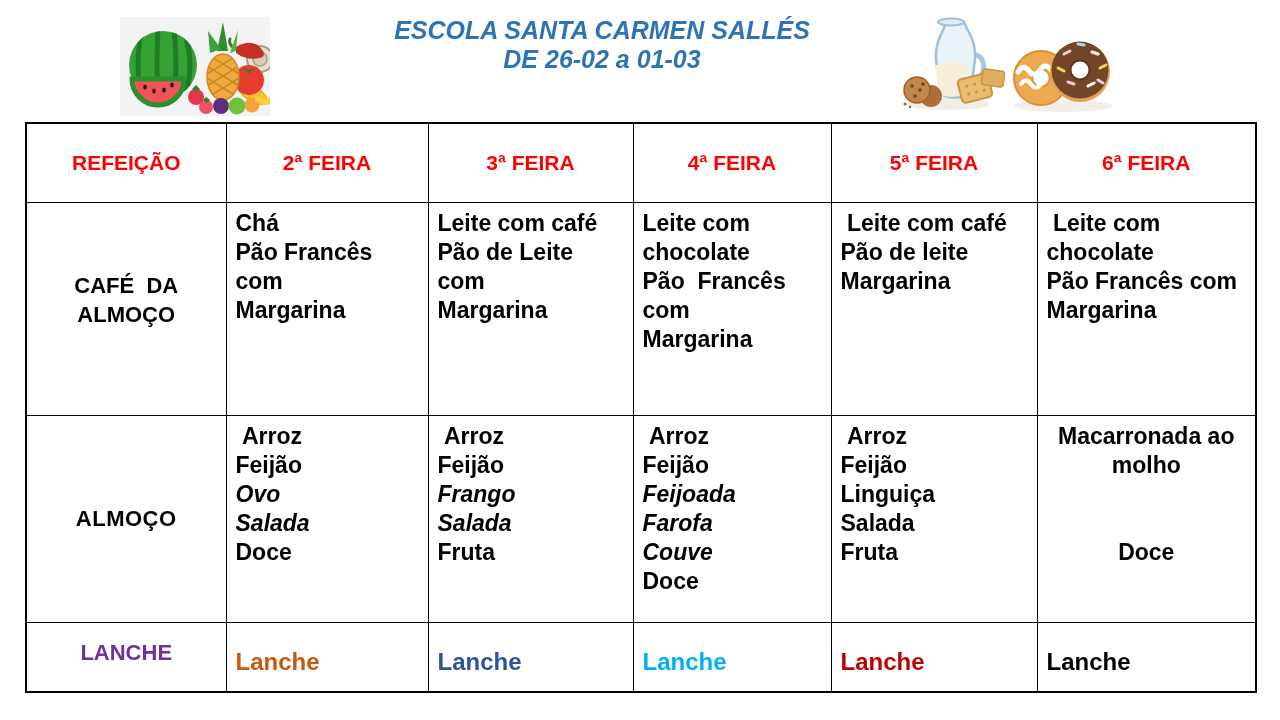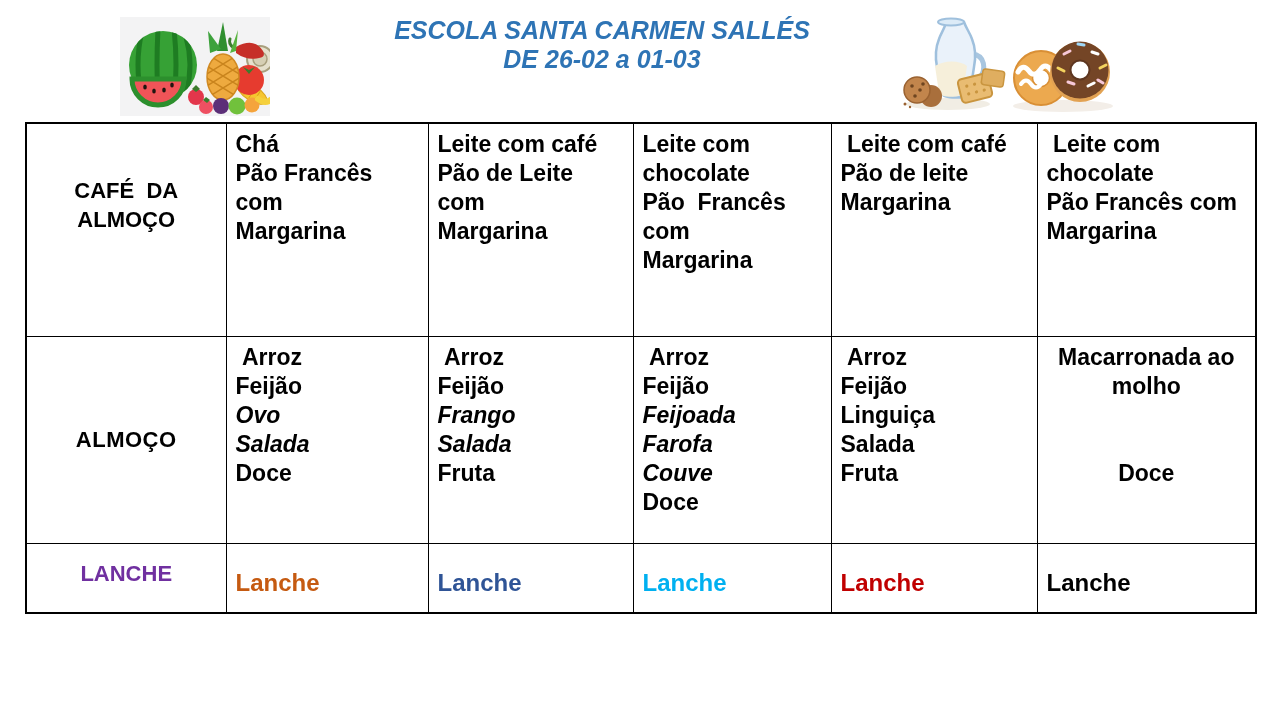--- a/index.html
+++ b/index.html
@@ -21,21 +21,21 @@
   tr.r-bf{height:213px;}
   tr.r-lu{height:207px;}
   tr.r-sn{height:70px;}
 
   .menu-cell{vertical-align:top;padding:6px 4px 0 9px;font-size:23px;line-height:29px;text-align:left;}
   .menu-line{white-space:pre-wrap;min-height:29px;}
   .it{font-style:italic;}
   td.center{text-align:center;padding-left:4px;padding-right:4px;}
 
   .row-label{text-align:center;font-size:22px;line-height:29px;vertical-align:middle;}
-  .bf-label{vertical-align:top;padding-top:52px;}
+  .bf-label{vertical-align:top;padding-top:68px;}
   .bf-label div{white-space:pre;}
   .lu-label{letter-spacing:.5px;}
 
   .snack-cell{vertical-align:middle;font-size:24px;text-align:left;padding:10px 0 0 9px;}
   .snack-label-cell{vertical-align:middle;text-align:center;font-size:22px;padding-bottom:8px;}
 </style>
 </head>
 <body>
 
 <div class="page">
@@ -168,20 +168,28 @@
   <table class="menu">
     <colgroup>
       <col style="width:200px">
         <col style="width:202px">
         <col style="width:205px">
       <col style="width:198px">
         <col style="width:206px">
         <col style="width:219px">
     </colgroup>
     <tbody>
+        <tr class="r-head">
+      <th style="color: rgb(255, 0, 0);">REFEIÇÃO</th>
+      <th style="color: rgb(255, 0, 0);">2ª FEIRA</th>
+      <th style="color: rgb(255, 0, 0);">3ª FEIRA</th>
+      <th style="color: rgb(255, 0, 0);">4ª FEIRA</th>
+      <th style="color: rgb(255, 0, 0);">5ª FEIRA</th>
+      <th style="color: rgb(255, 0, 0);">6ª FEIRA</th>
+    </tr>
 
     <tr class="r-bf">
       <td class="row-label bf-label">
         <div>CAFÉ  DA</div>
         <div>ALMOÇO</div>
       </td>
       <td class="menu-cell">
         <div class="menu-line">Chá</div>
         <div class="menu-line">Pão Francês</div>
         <div class="menu-line">com</div>

